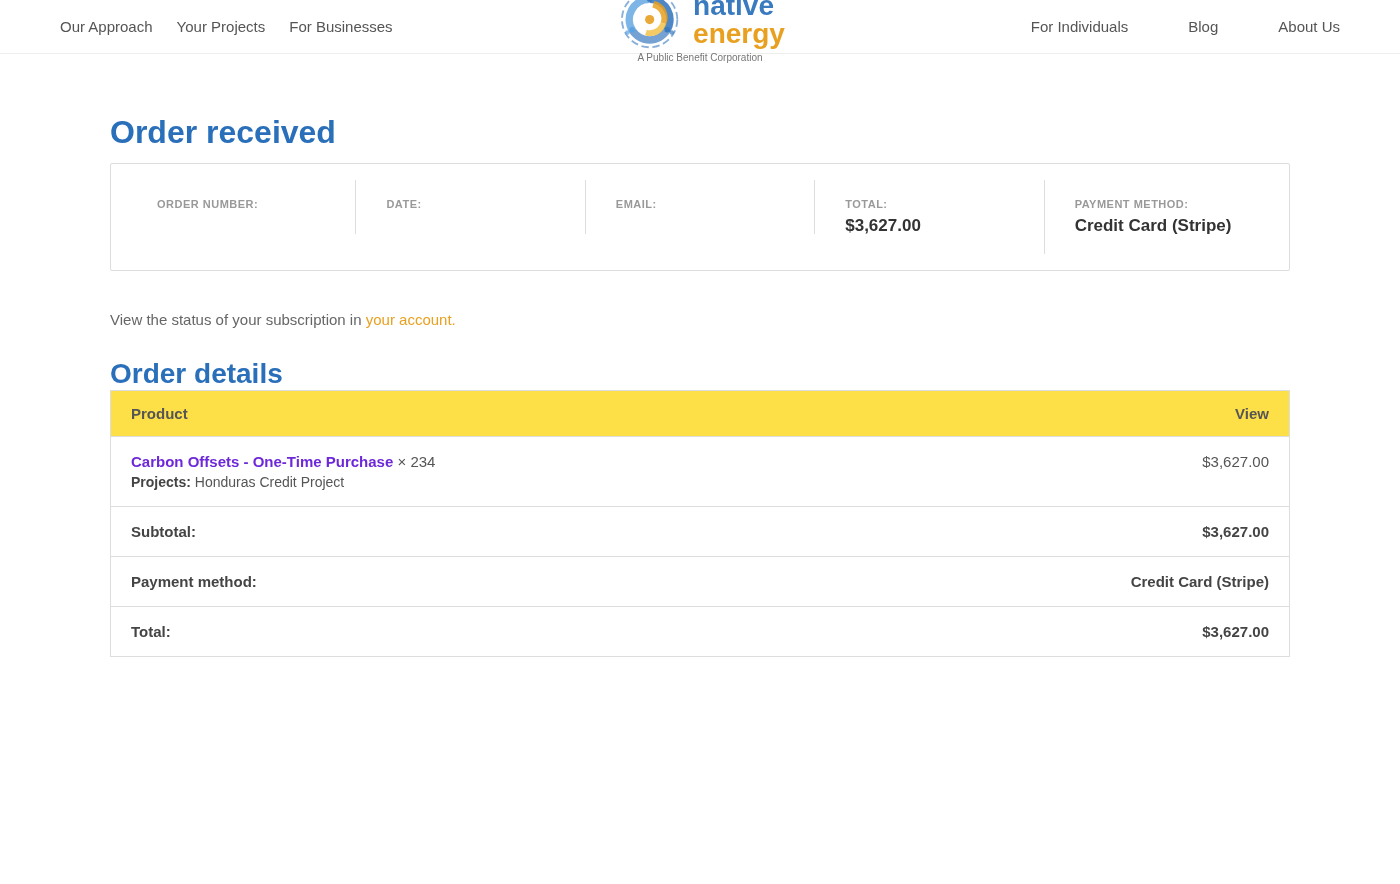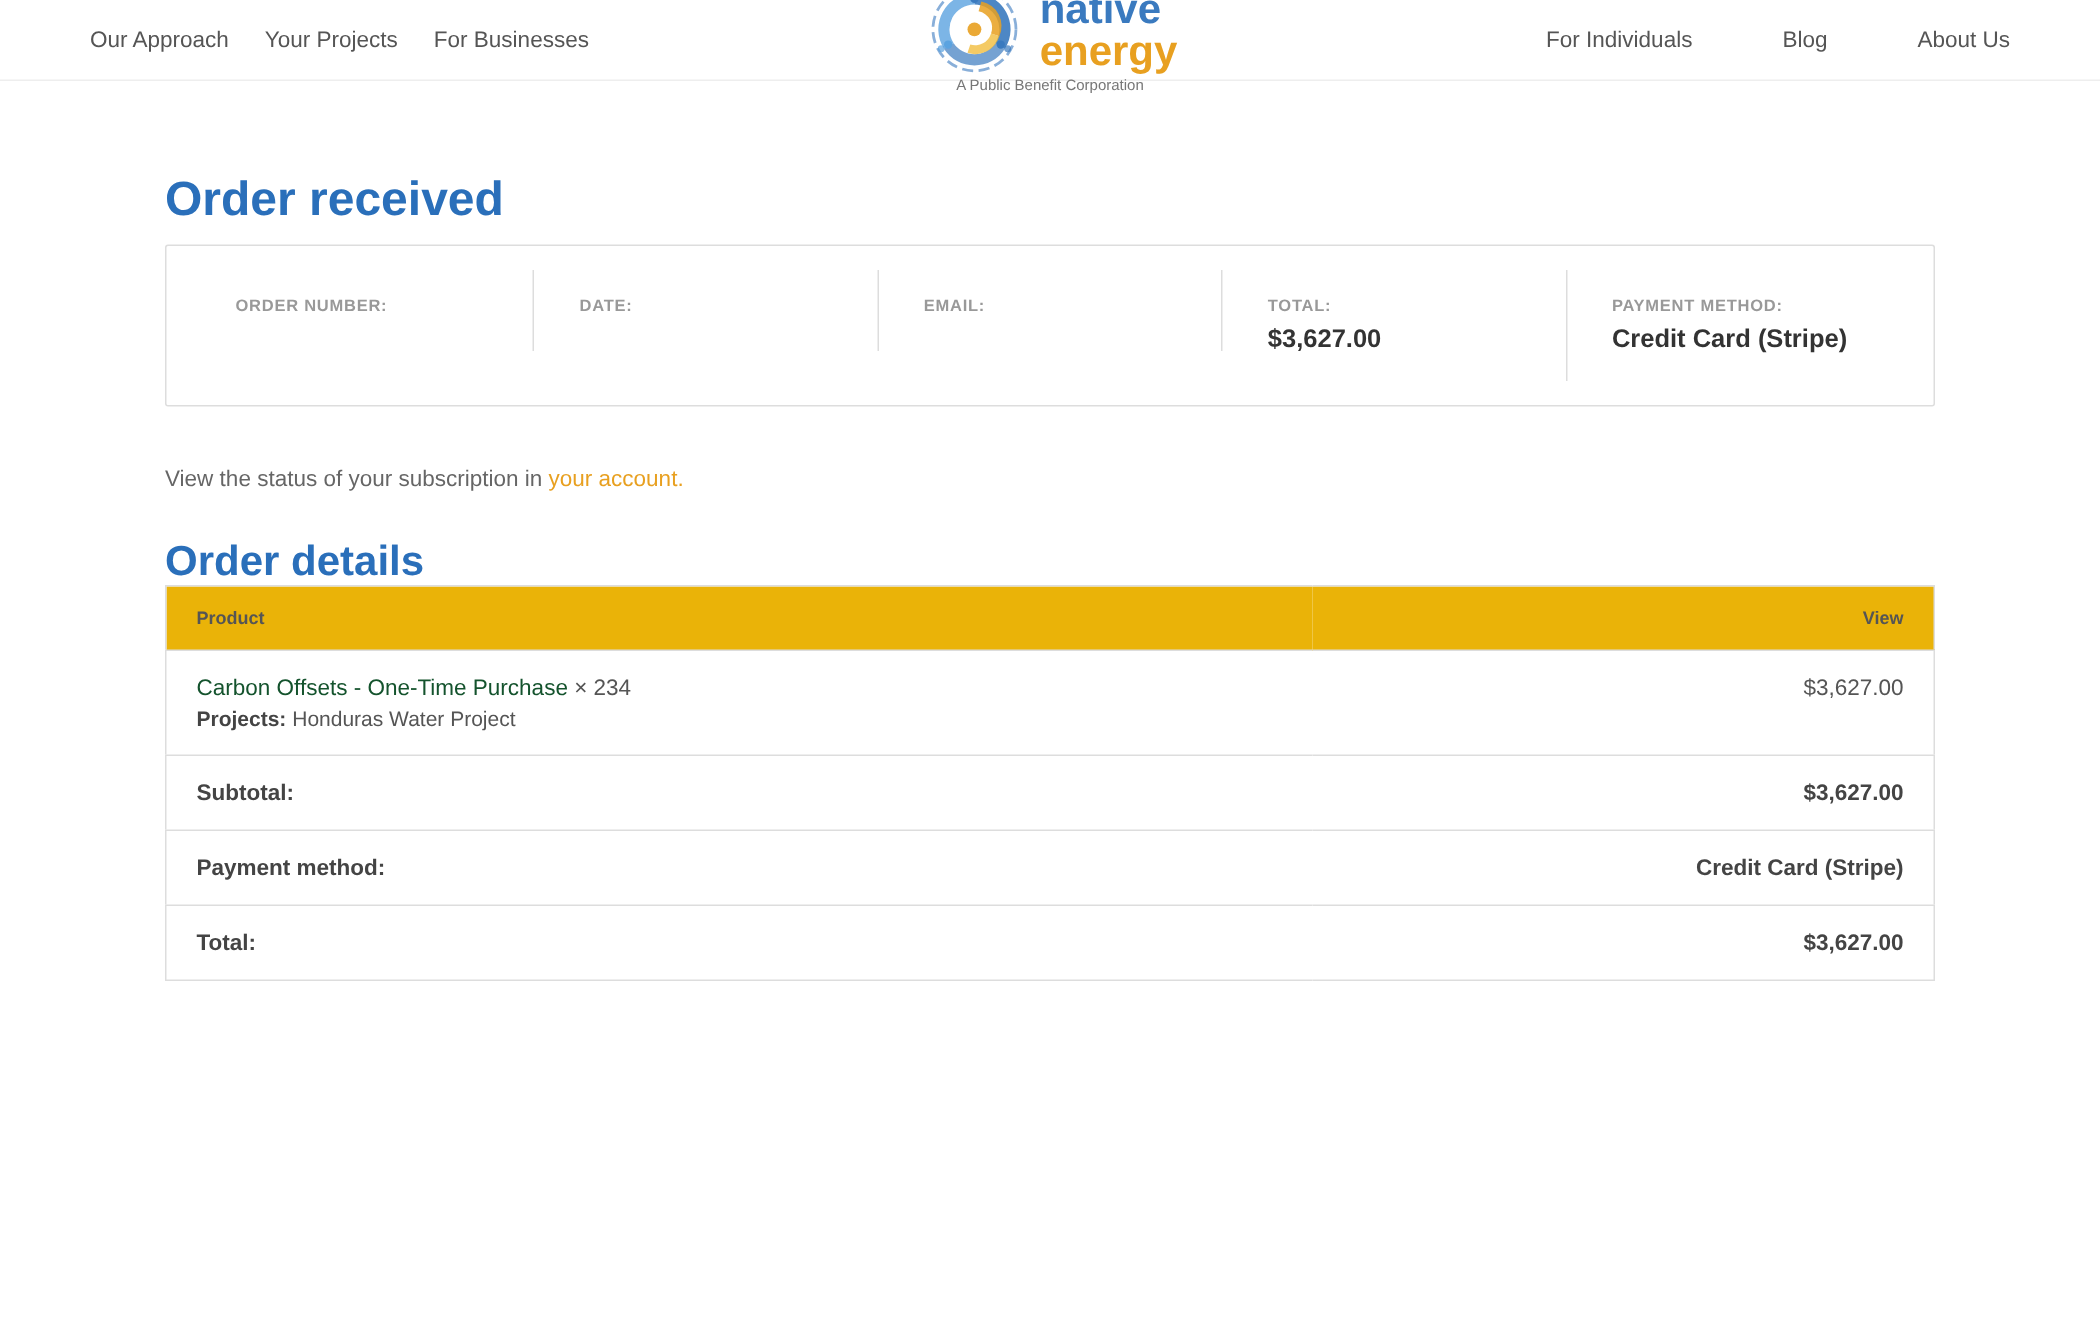--- a/index.html
+++ b/index.html
@@ -172,25 +172,25 @@
     
     .order-table {
       width: 100%;
       border-collapse: collapse;
       border: 1px solid #ddd;
     }
 
     .order-table th {
       text-align: left;
       padding: 14px 20px;
-      font-size: 12px;
+      font-size: 15px;
       color: #555;
       font-weight: 600;
       border-bottom: 1px solid #ddd;
-      background: #eab308;
+      background: #fde047;
     }
 
     .order-table th:last-child {
       text-align: right;
     }
 
     .order-table td {
       padding: 16px 20px;
       font-size: 15px;
       color: #555;
@@ -200,23 +200,23 @@
 
     .order-table td:last-child {
       text-align: right;
     }
 
     .order-table tr:last-child td {
       border-bottom: none;
     }
 
     .product-link {
-      color: #14532d;
+      color: #6d28d9;
       text-decoration: none;
-      font-weight: 400;
+      font-weight: 700;
     }
 
     .product-quantity {
       color: #333;
       font-weight: 500;
     }
 
     .product-projects {
       font-size: 14px;
       color: #555;
@@ -340,21 +340,21 @@
     <tbody>
 
       <tr>
         <td>
           <div>
             <a href="#" class="product-link">Carbon Offsets - One-Time Purchase</a>
             <span class="product-quantity"> </span><span>× 234</span>
           </div>
           <div class="product-projects">
             <strong>Projects:</strong>
-            <span>Honduras Water Project</span>
+            <span>Honduras Credit Project</span>
           </div>
         </td>
         <td>$3,627.00</td>
       </tr>
 
 
       <tr>
         <td>
           <span class="summary-label">Subtotal:</span>
         </td>

